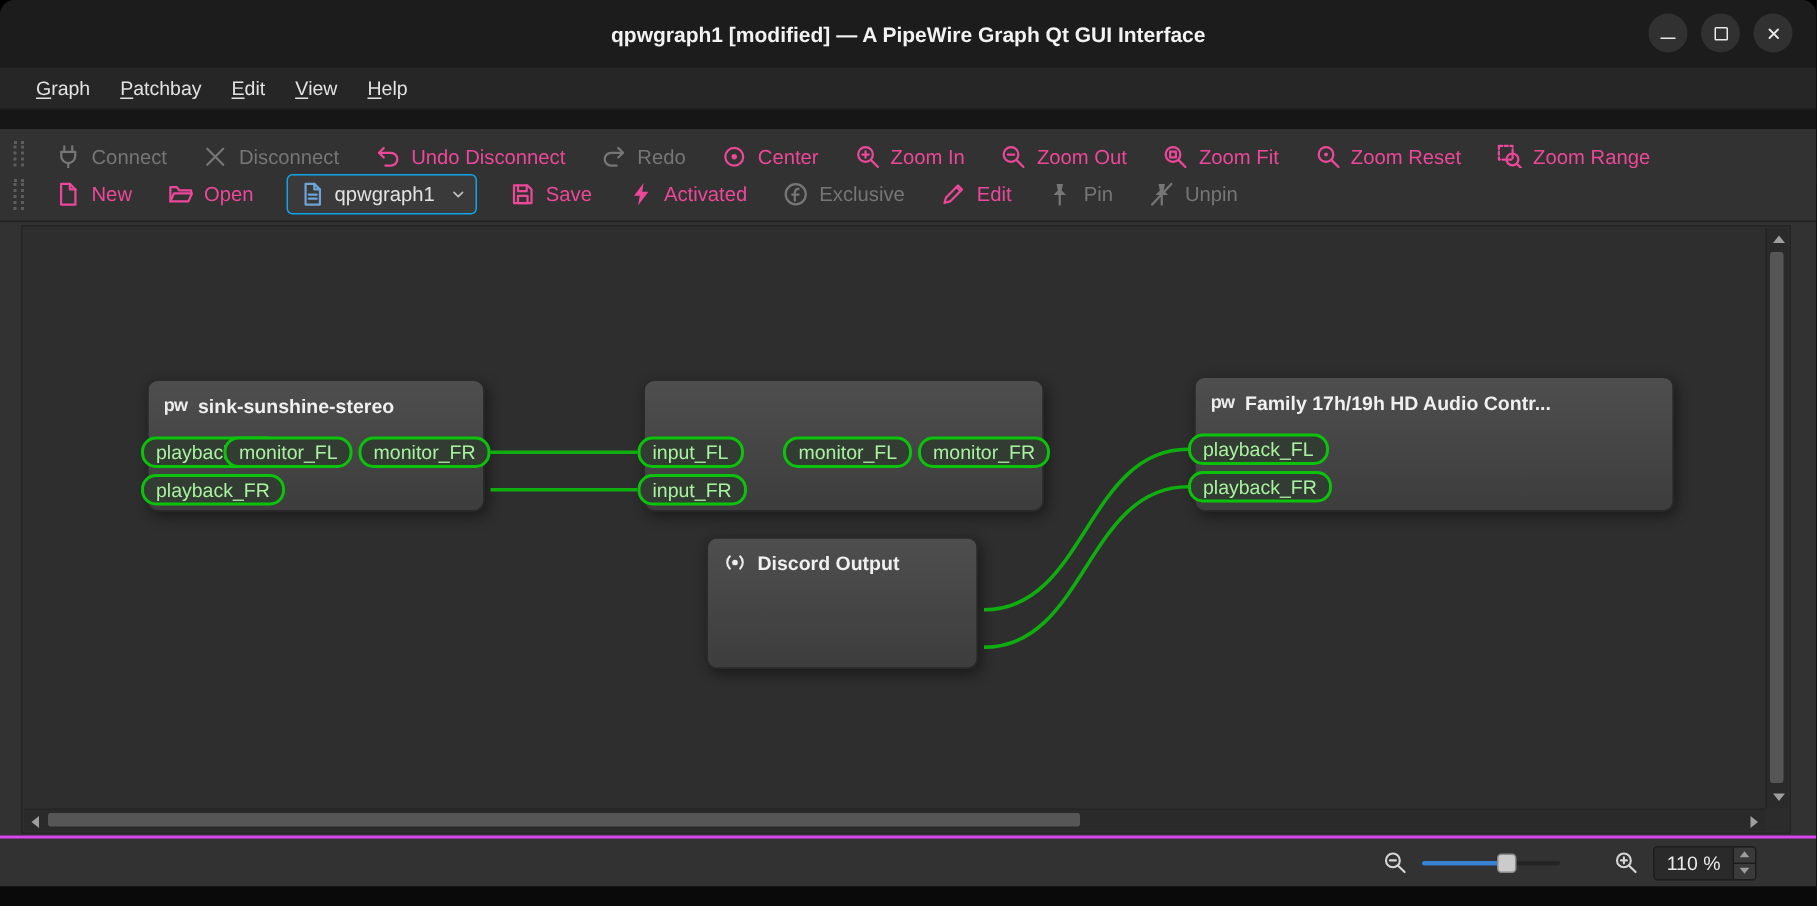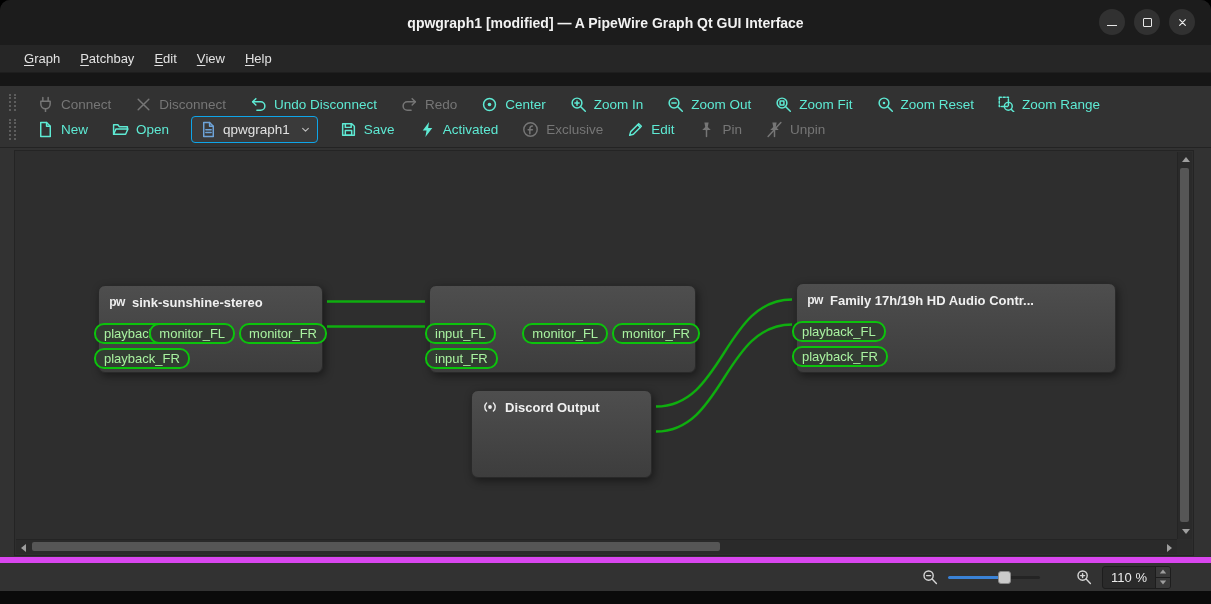--- a/index.html
+++ b/index.html
@@ -19,36 +19,36 @@
   
   .menubar { position:absolute; top:45px; left:0; right:0; height:28px; background:#262626; display:flex; align-items:center; padding-left:14px; border-bottom:1px solid #1e1e1e; }
   .menu-item { color:#e2e2e2; font-size:13px; padding:0 10px; height:100%; display:flex; align-items:center; cursor:default; }
   .menu-item u { text-underline-offset:2px; }
 
   
   .toolbar { position:absolute; left:0; right:0; background:#323232; display:flex; align-items:center; border-bottom:1px solid #232323; }
   #toolbar-graph { top:86px; height:37px; }
   #toolbar-patchbay { top:112px; height:36px; }
   .drag-handle { width:7px; height:21px; margin:0 9px 0 9px; border-left:2px dotted #5d5d5d; border-right:2px dotted #5d5d5d; }
-  .tb-item { display:flex; align-items:center; gap:7px; padding:0 12px; height:100%; color:#5eead4; font-size:13.5px; white-space:nowrap; cursor:default; }
+  .tb-item { display:flex; align-items:center; gap:7px; padding:0 12px; height:100%; color:#ec4899; font-size:13.5px; white-space:nowrap; cursor:default; }
   .tb-item.disabled { color:#767676; }
   .icon { width:17px; height:17px; display:inline-block; flex:0 0 auto; }
   .icon-blue { color:#6ea3d8; }
   .tb-combo { display:flex; align-items:center; gap:6px; height:27px; background:#3a3a3a; border:1px solid #0ea5e9; border-radius:4px; padding:0 5px 0 8px; margin:0 10px; color:#e2e2e2; font-size:13.5px; }
   .combo-arrow { width:13px; height:13px; color:#bdbdbd; margin-left:3px; }
   .pw-glyph { font-weight:bold; font-size:12px; color:currentColor; line-height:17px; text-align:center; letter-spacing:-0.5px; }
 
   
   .central { position:absolute; top:148px; left:0; right:0; height:409px; background:#323232; }
   .graph-frame { position:absolute; top:2px; left:14px; width:1180px; height:406px; border:1px solid #242424; background:#2e2e2e; }
   .viewport { position:absolute; inset:1px 16px 16px 1px; overflow:hidden; background:#2e2e2e; }
   #wires { position:absolute; left:0; top:0; pointer-events:none; }
   .wire { stroke:var(--wire,#0faf0f); stroke-width:2.4; fill:none; }
 
-  .node { position:absolute; background:linear-gradient(#4e4e4e,#3d3d3d); border:1px solid #292929; border-radius:7px; box-shadow:2px 3px 9px rgba(0,0,0,0.45);margin-top:32px; }
+  .node { position:absolute; background:linear-gradient(#4e4e4e,#3d3d3d); border:1px solid #292929; border-radius:7px; box-shadow:2px 3px 9px rgba(0,0,0,0.45); }
   .node-header { display:flex; align-items:center; gap:7px; padding:8px 10px 4px; color:#f0f0f0; font-weight:bold; font-size:13px; white-space:nowrap; overflow:hidden; }
   .node-header .icon { width:16px; height:16px; color:#ececec; }
   .ports-in { position:absolute; left:-5px; top:37px; display:flex; flex-direction:column; gap:4px; align-items:flex-start; }
   .ports-out { position:absolute; right:-5px; top:37px; display:flex; flex-direction:row; gap:4px; align-items:flex-end; }
   .port { height:21px; display:flex; align-items:center; padding:0 8px; border:2px solid var(--port-border,#0cc30c); border-radius:10px; background:var(--port-bg,#333c33); color:var(--port-text,#a8f0a0); font-size:13px; white-space:nowrap; }
 
   
   .vscroll { position:absolute; top:1px; right:1px; bottom:16px; width:15px; background:#2a2a2a; border-left:1px solid #242424; }
   .hscroll { position:absolute; left:1px; bottom:1px; right:16px; height:15px; background:#2a2a2a; border-top:1px solid #242424; }
   .corner { position:absolute; right:1px; bottom:1px; width:15px; height:15px; background:#2c2c2c; }
@@ -60,21 +60,21 @@
   .vs-handle { position:absolute; left:2px; right:3px; top:16px; bottom:17px; background:#565656; border-radius:2px; }
   .hs-handle { position:absolute; top:2px; bottom:3px; left:16px; width:688px; background:#565656; border-radius:2px; }
   .tri { width:0; height:0; display:block; }
   .tri-up { border-left:4px solid transparent; border-right:4px solid transparent; border-bottom:5px solid #9e9e9e; }
   .tri-down { border-left:4px solid transparent; border-right:4px solid transparent; border-top:5px solid #9e9e9e; }
   .tri-left { border-top:4px solid transparent; border-bottom:4px solid transparent; border-right:5px solid #9e9e9e; }
   .tri-right { border-top:4px solid transparent; border-bottom:4px solid transparent; border-left:5px solid #9e9e9e; }
   .tri.small { transform:scale(0.8); }
 
   
-  .statusbar { position:absolute; top:557px; left:0; right:0; height:34px; background:#323232; border-top:6px solid #d946ef; display:flex; align-items:center; justify-content:flex-end; padding-right:40px; gap:10px; }
+  .statusbar { position:absolute; top:557px; left:0; right:0; height:34px; background:#323232; border-top:2px solid #d946ef; display:flex; align-items:center; justify-content:flex-end; padding-right:40px; gap:10px; }
   .sb-icon { width:16px; height:16px; color:#d6d6d6; display:inline-flex; }
   .sb-icon .icon { width:16px; height:16px; }
   .sb-icon.push { margin-left:26px; }
   .zoom-slider { width:92px; height:15px; position:relative; }
   .zs-track { position:absolute; top:6px; left:0; right:0; height:3px; background:#242424; border-radius:2px; }
   .zs-fill { position:absolute; top:6px; left:0; height:3px; background:#3a82d6; border-radius:2px; }
   .zs-handle { position:absolute; top:1px; width:13px; height:13px; border-radius:3px; background:#cbcbcb; border:1px solid #8a8a8a; }
   .spinbox { display:flex; align-items:stretch; height:23px; background:#2a2a2a; border:1px solid #1d1d1d; border-radius:3px; overflow:hidden; }
   .spin-value { color:#eaeaea; font-size:13px; padding:0 8px; display:flex; align-items:center; }
   .spin-arrows { width:15px; display:flex; flex-direction:column; border-left:1px solid #1d1d1d; }

